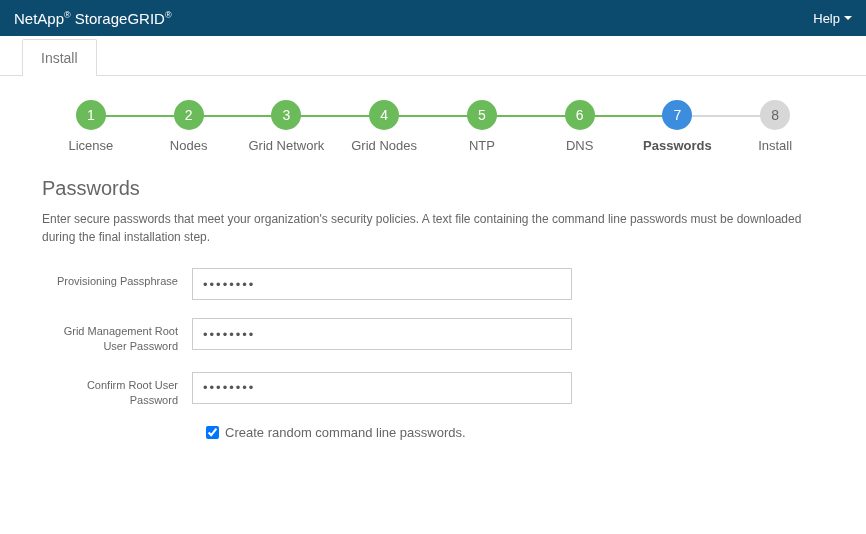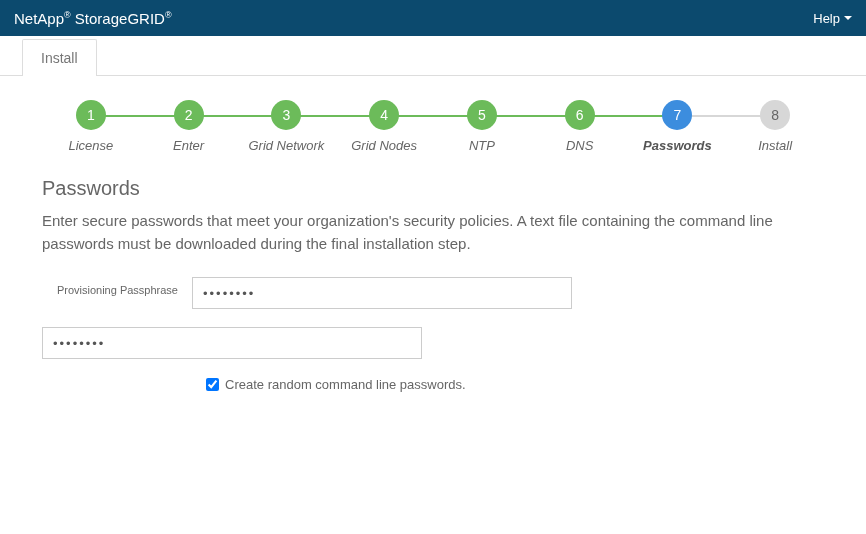--- a/index.html
+++ b/index.html
@@ -80,40 +80,39 @@
   }
   .step-done .step-circle { background: #6cbb5a; }
   .step-active .step-circle { background: #3c8dde; }
   .step-future .step-circle { background: #d7d7d7; color: #666; }
   .step-label {
     margin-top: 8px;
     font-size: 13px;
     color: #666;
     text-align: center;
     white-space: nowrap;
-    font-style: italic;
   }
   .step-active .step-label { font-weight: bold; color: #555; }
   .step-line {
     position: absolute;
     top: 15px;
     left: 50%;
     right: -50%;
     height: 2px;
     background: #6cbb5a;
     z-index: 1;
   }
   .step:last-child .step-line { display: none; }
   .step-future-prev .step-line,
   .step-active .step-line,
   .step-future .step-line { background: #d7d7d7; }
   
   .content { padding: 6px 42px 24px 42px; }
   .section-title { font-size: 20px; color: #666; font-weight: 400; margin-bottom: 10px; }
-  .section-desc { font-size: 15px; color: #666; line-height: 1.5; margin-bottom: 22px; }
+  .section-desc { font-size: 12px; color: #666; line-height: 1.5; margin-bottom: 22px; }
   .form-row {
     display: flex;
     align-items: flex-start;
     margin-bottom: 18px;
   }
   .form-label {
     width: 150px;
     text-align: right;
     font-size: 11px;
     color: #666;
@@ -161,21 +160,21 @@
 
 <div class="stepper" id="stepper">
     <div class="step step-done">
       <div class="step-line"></div>
       <div class="step-circle">1</div>
       <div class="step-label">License</div>
     </div>
     <div class="step step-done">
       <div class="step-line"></div>
       <div class="step-circle">2</div>
-      <div class="step-label">Enter</div>
+      <div class="step-label">Nodes</div>
     </div>
     <div class="step step-done">
       <div class="step-line"></div>
       <div class="step-circle">3</div>
       <div class="step-label">Grid Network</div>
     </div>
     <div class="step step-done">
       <div class="step-line"></div>
       <div class="step-circle">4</div>
       <div class="step-label">Grid Nodes</div>
@@ -205,21 +204,26 @@
   <div class="section-title">Passwords</div>
   <div class="section-desc">Enter secure passwords that meet your organization's security policies. A text file containing the command line passwords must be downloaded during the final installation step.</div>
 
   <div class="form-row">
     <div class="form-label">Provisioning Passphrase</div>
     <input type="password" class="form-control" value="••••••••" style="">
   </div>
 
 
   <div class="form-row">
+    <div class="form-label">Grid Management Root User Password</div>
     <input type="password" class="form-control" value="••••••••" style="">
   </div>
 
+  <div class="form-row">
+    <div class="form-label">Confirm Root User Password</div>
+    <input type="password" class="form-control" value="••••••••" style="">
+  </div>
 
   <div class="checkbox-row">
     <input type="checkbox" id="rcli" checked="" style="">
     <label for="rcli">Create random command line passwords.</label>
   </div>
 </div>
 
 </body></html>

